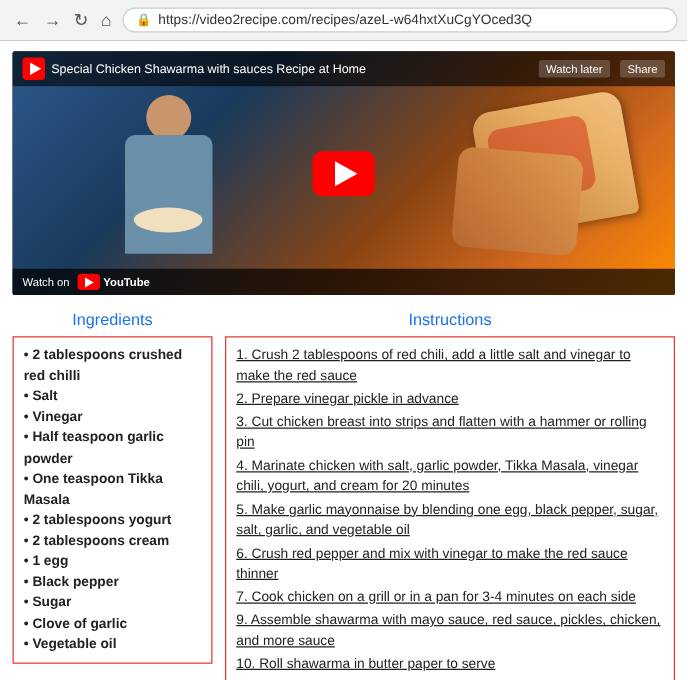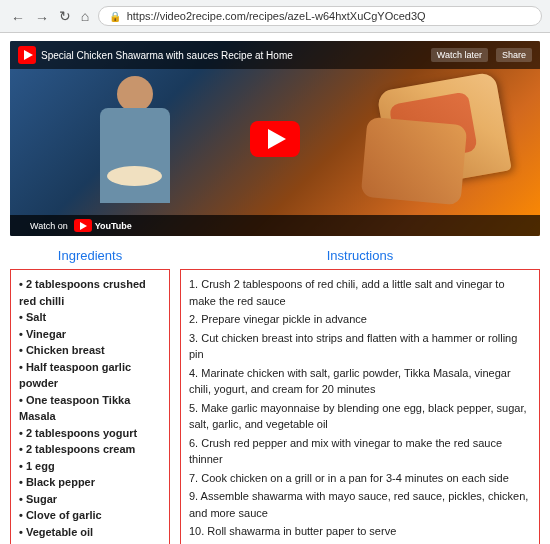--- a/index.html
+++ b/index.html
@@ -237,21 +237,20 @@
       right: 0;
       background: rgba(0,0,0,0.7);
       padding: 4px 8px;
       display: flex;
       align-items: center;
       gap: 6px;
     }
     .youtube-watch-text {
       color: #fff;
       font-size: 9px;
-      margin-left: 12px;
     }
     .youtube-logo-bar {
       display: flex;
       align-items: center;
       gap: 3px;
     }
     .youtube-icon-bar {
       width: 18px;
       height: 13px;
       background: #ff0000;
@@ -315,20 +314,21 @@
     .instructions-box {
       border: 1px solid #e53935;
       padding: 6px 8px;
       min-height: 220px;
     }
     .instruction-item {
       font-size: 11px;
       color: #222;
       line-height: 1.5;
       margin-bottom: 2px;
+      text-decoration: underline;
     }
   </style>
 </head>
 <body>
 
 <div class="browser-chrome">
   <div class="browser-nav-icons">
     <span class="nav-icon">←</span>
     <span class="nav-icon">→</span>
     <span class="nav-icon">↻</span>
@@ -384,21 +384,20 @@
   </div>
 
   <div class="content-columns">
 
     <div class="ingredients-col">
       <div class="col-title">Ingredients</div>
       <div class="ingredients-box" id="ingredients-list">
       <div class="ingredient-item">2 tablespoons crushed red chilli</div>
           <div class="ingredient-item">Salt</div>
           <div class="ingredient-item">Vinegar</div>
-          <div class="ingredient-item">Chicken breast</div>
           <div class="ingredient-item">Half teaspoon garlic powder</div>
           <div class="ingredient-item">One teaspoon Tikka Masala</div>
           <div class="ingredient-item">2 tablespoons yogurt</div>
           <div class="ingredient-item">2 tablespoons cream</div>
           <div class="ingredient-item">1 egg</div>
           <div class="ingredient-item">Black pepper</div>
           <div class="ingredient-item">Sugar</div>
           <div class="ingredient-item">Clove of garlic</div>
           <div class="ingredient-item">Vegetable oil</div>
         </div>

